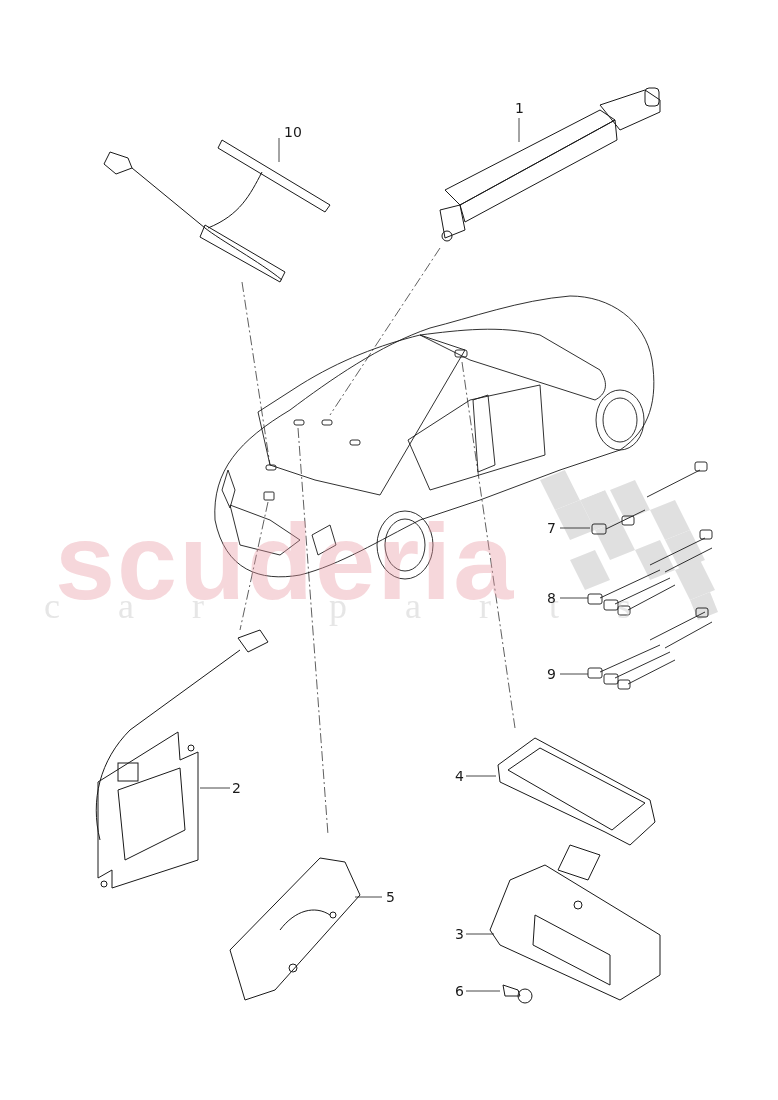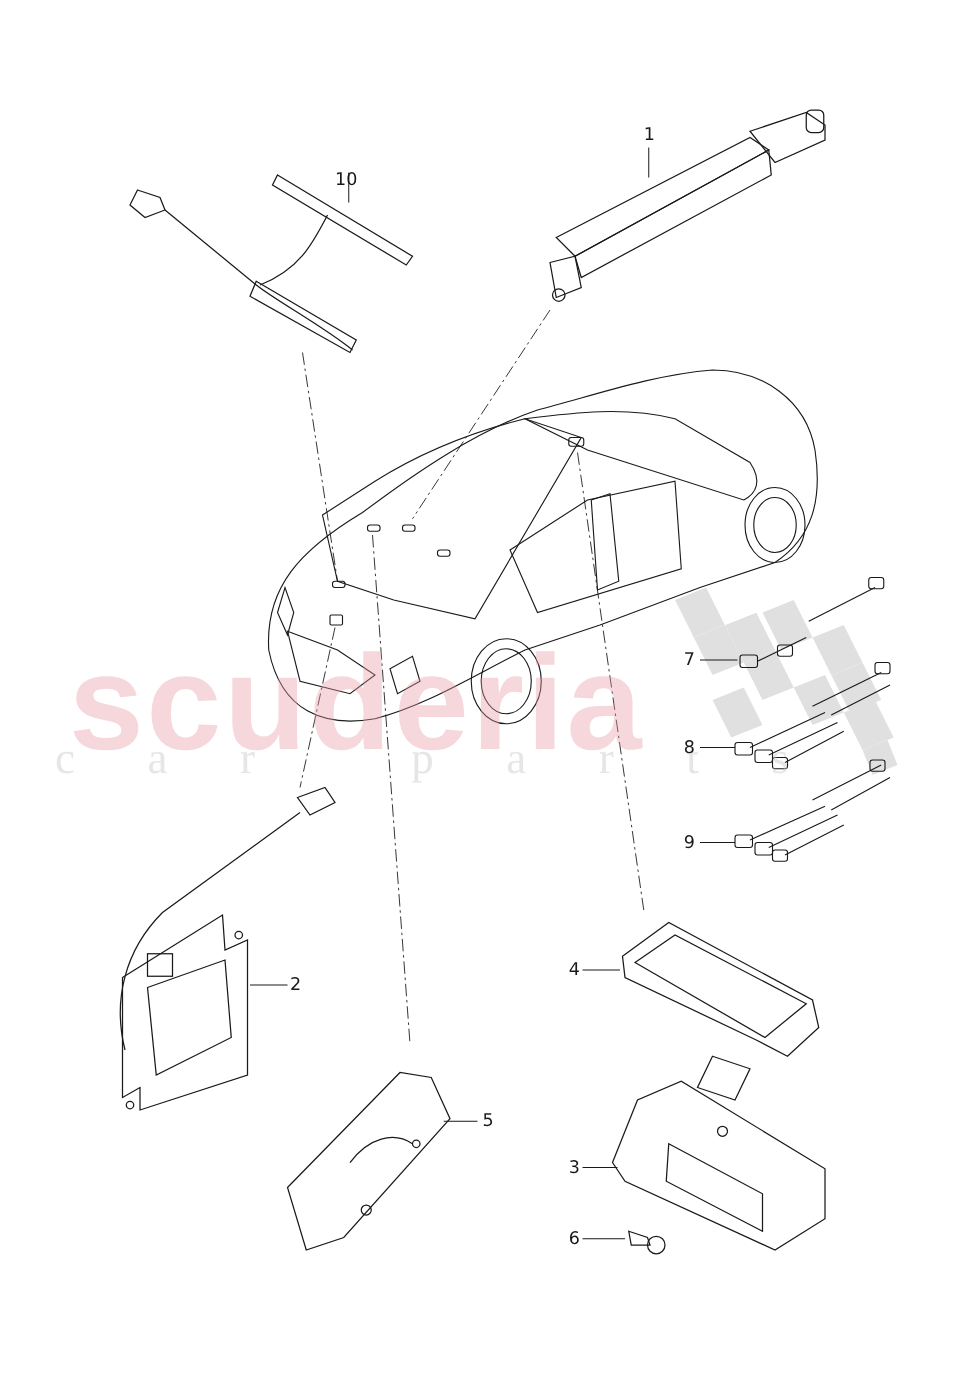--- a/index.html
+++ b/index.html
@@ -148,13 +148,13 @@
 
 <span class="callout" style="left:515px;top:101px;">1</span>
 <span class="callout" style="left:232px;top:781px;">2</span>
 <span class="callout" style="left:455px;top:927px;">3</span>
 <span class="callout" style="left:455px;top:769px;">4</span>
 <span class="callout" style="left:386px;top:890px;">5</span>
 <span class="callout" style="left:455px;top:984px;">6</span>
 <span class="callout" style="left:547px;top:521px;">7</span>
 <span class="callout" style="left:547px;top:591px;">8</span>
 <span class="callout" style="left:547px;top:667px;">9</span>
-<span class="callout" style="left:268px;top:125px;margin-top:12px;">10</span>
+<span class="callout" style="left:284px;top:125px;">10</span>
 
 </body></html>

